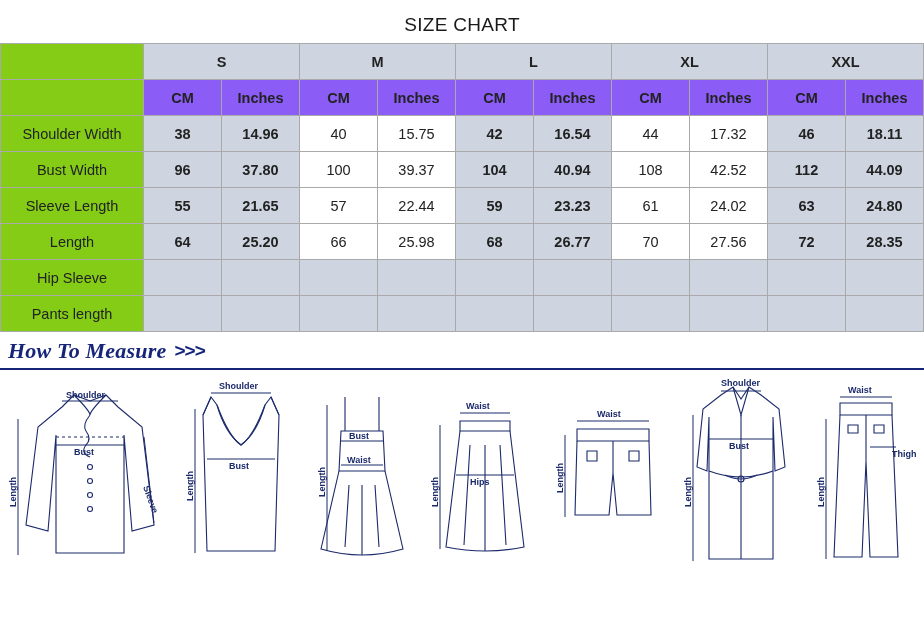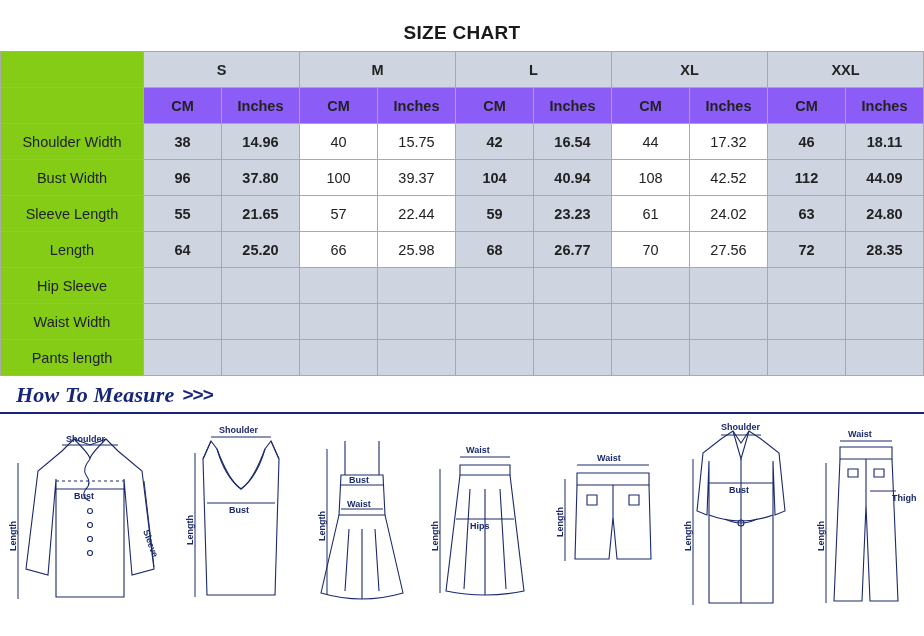--- a/index.html
+++ b/index.html
@@ -17,23 +17,23 @@
   .page {
     width: 924px;
     height: 636px;
     position: relative;
     box-sizing: border-box;
   }
   
   .title {
     text-align: center;
     font-size: 19px;
-    font-weight: 700;
+    font-weight: 400;
     color: #1a1a1a;
-    padding: 22px 0 7px 0;
+    padding: 14px 0 7px 0;
     letter-spacing: 0.3px;
   }
   
   table.size-chart {
     border-collapse: collapse;
     width: 924px;
     table-layout: fixed;
   }
   table.size-chart td {
     border: 1px solid #a9a9a9;
@@ -65,21 +65,21 @@
   }
   td.shade {
     background: #ced5e0;
     font-weight: bold;
   }
   td.plain {
     background: #ffffff;
   }
   
   .howto {
-    padding: 6px 0 2px 16px;
+    padding: 6px 0 2px 8px;
     display: flex;
     align-items: center;
     gap: 8px;
   }
   .howto-text {
     font-family: "Liberation Serif", serif;
     font-weight: 700;
     font-style: italic;
     font-size: 22px;
     color: #16257a;
@@ -204,33 +204,20 @@
         <td class="shade"></td>
         <td class="shade"></td>
         <td class="shade"></td>
         <td class="shade"></td>
         <td class="shade"></td>
         <td class="shade"></td>
         <td class="shade"></td>
         <td class="shade"></td>
       </tr>
 
-      <tr>
-        <td class="rowlabel">Waist Width</td>
-        <td class="shade"></td>
-        <td class="shade"></td>
-        <td class="shade"></td>
-        <td class="shade"></td>
-        <td class="shade"></td>
-        <td class="shade"></td>
-        <td class="shade"></td>
-        <td class="shade"></td>
-        <td class="shade"></td>
-        <td class="shade"></td>
-      </tr>
 
       <tr>
         <td class="rowlabel">Pants length</td>
         <td class="shade"></td>
         <td class="shade"></td>
         <td class="shade"></td>
         <td class="shade"></td>
         <td class="shade"></td>
         <td class="shade"></td>
         <td class="shade"></td>

